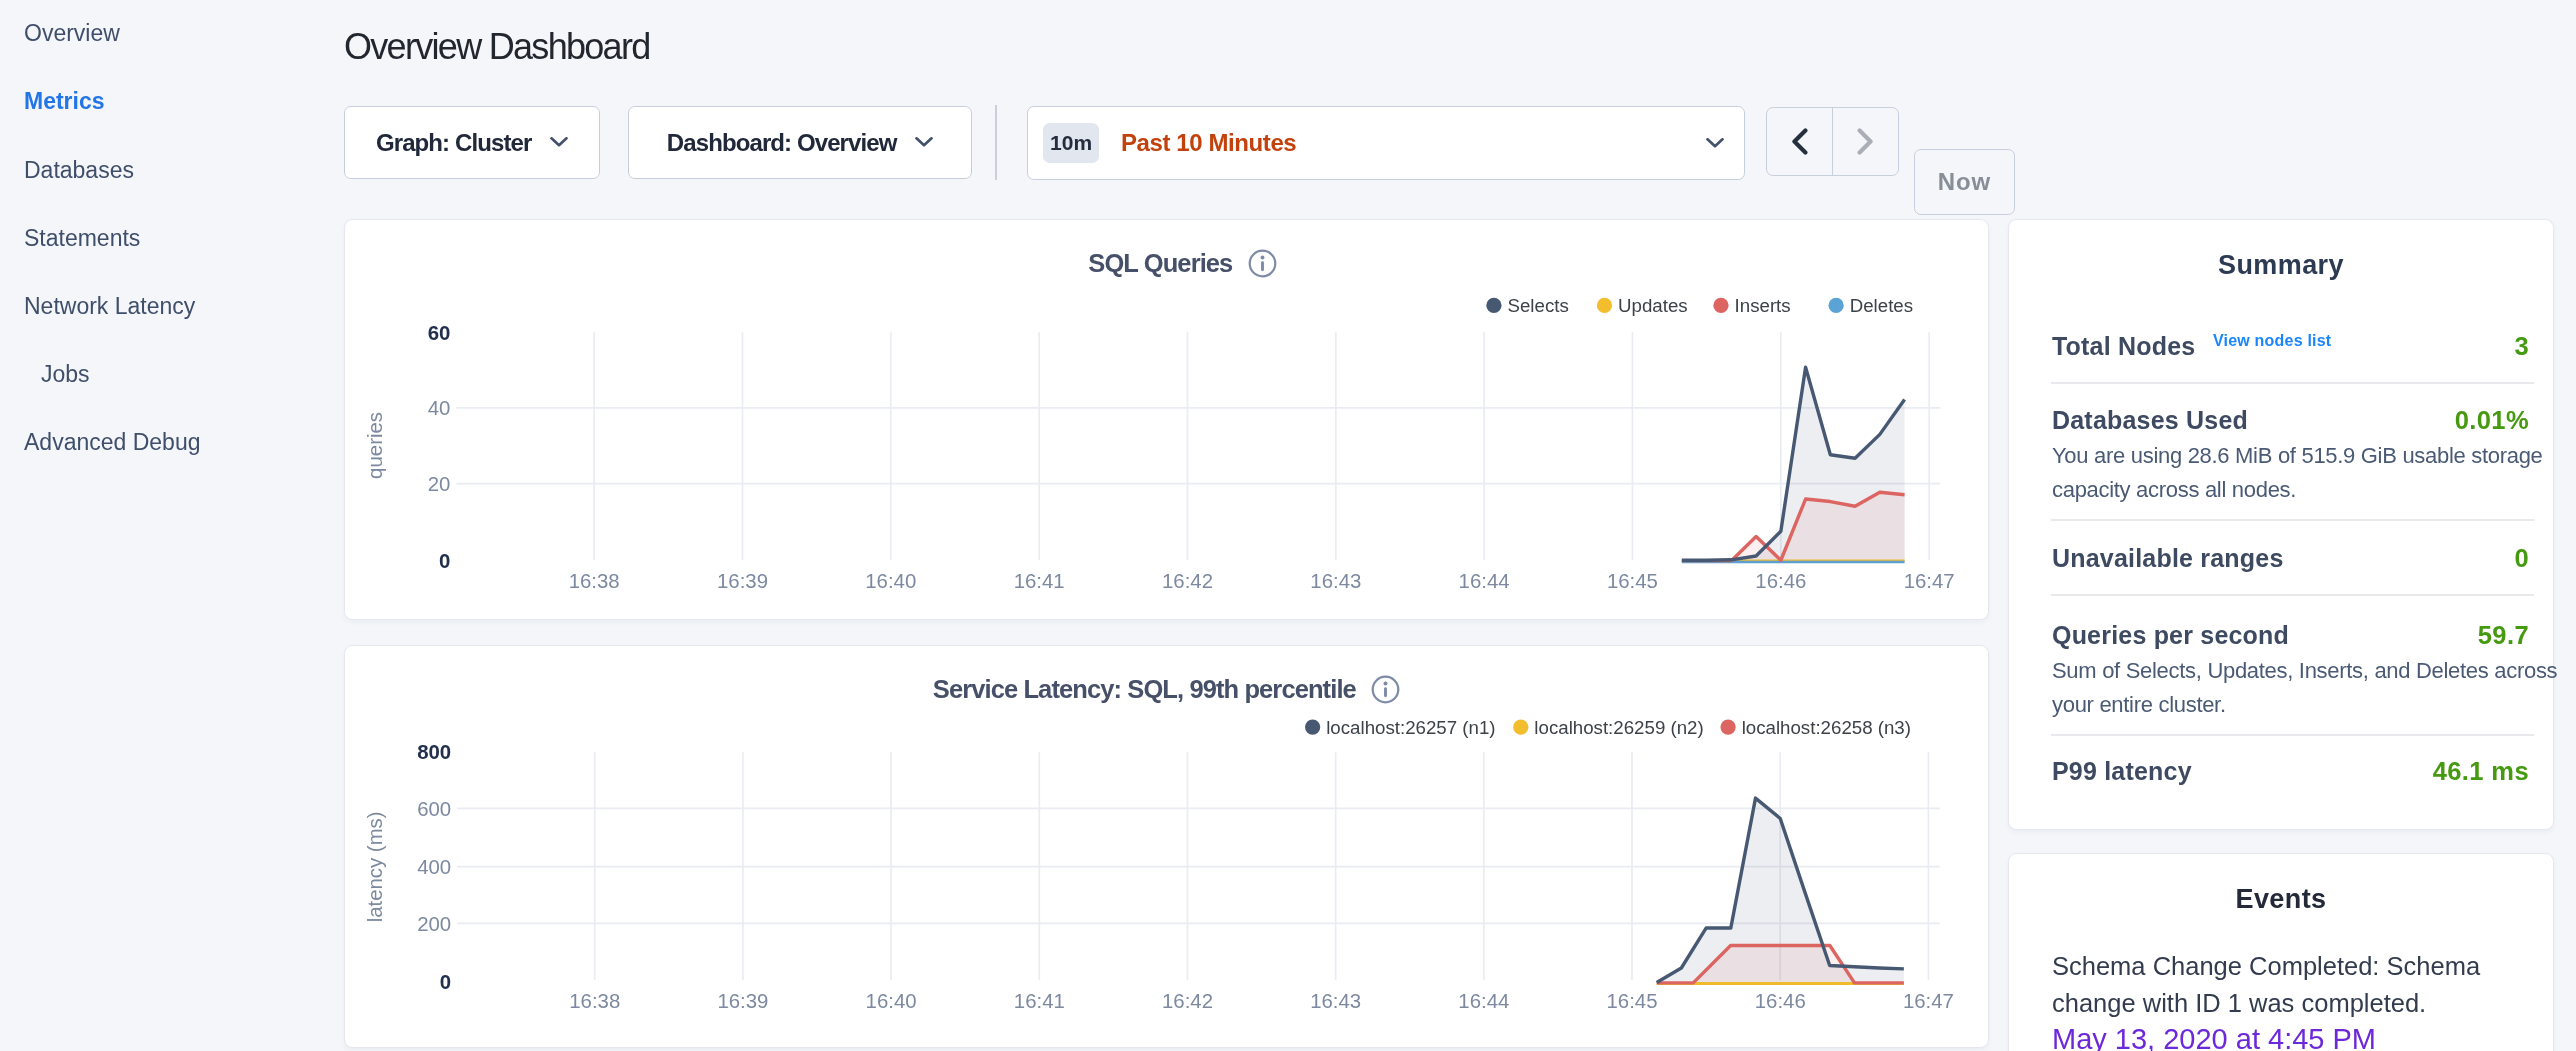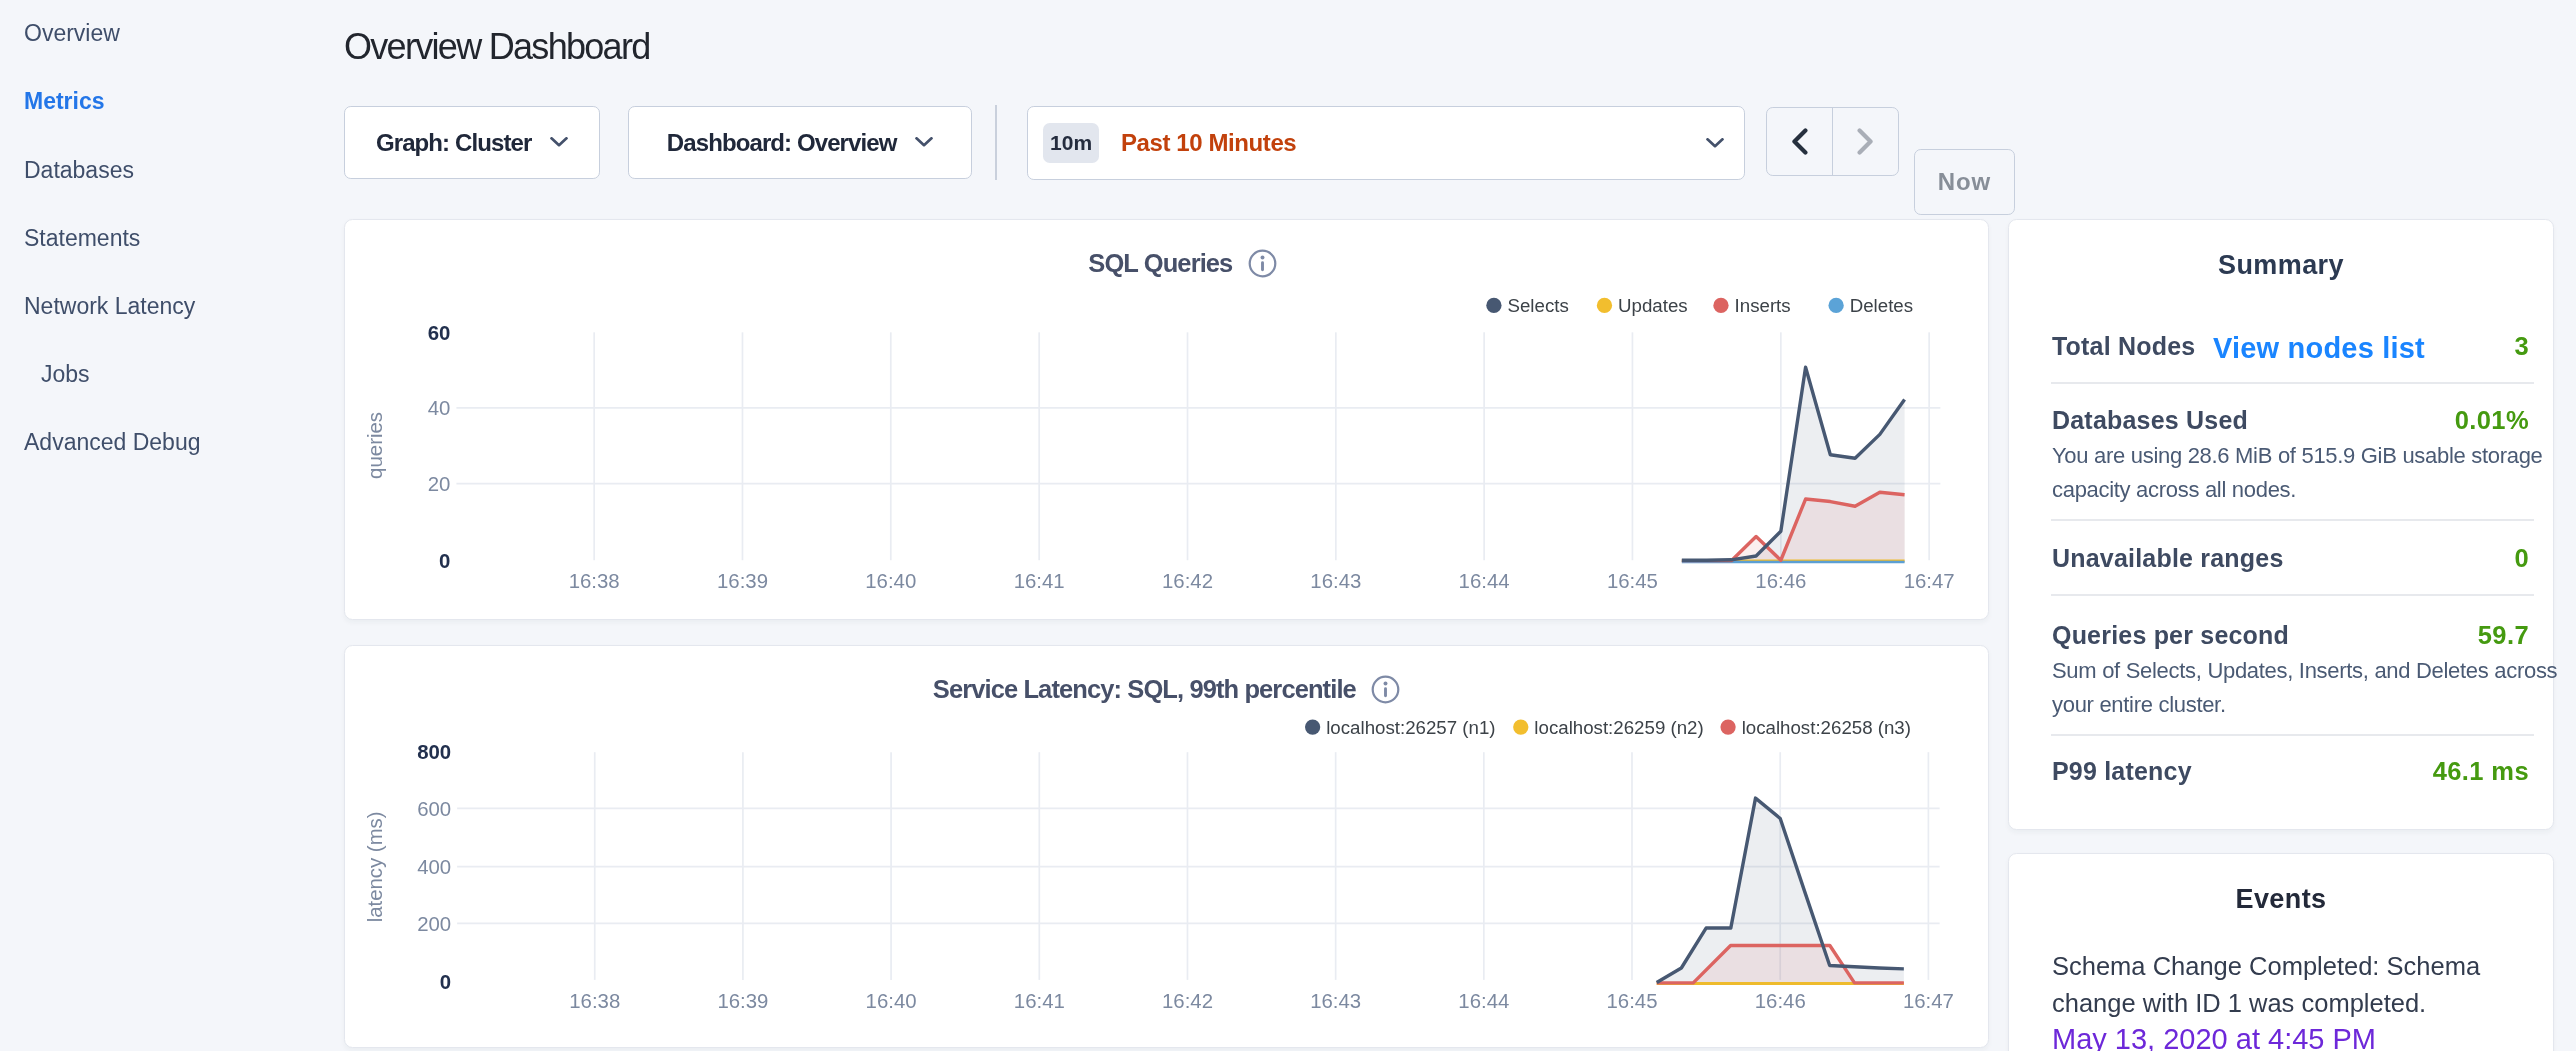--- a/index.html
+++ b/index.html
@@ -204,21 +204,21 @@
       <polyline stroke="#eebb2d" stroke-width="3.4" points="1543,397.3 1833.9,397.3"></polyline>
       <polyline stroke="#dc6461" points="1543,396.5 1586,396.5 1630,352.5 1746.8,352.5 1775.8,396.5 1833.9,396.5"></polyline>
       <polyline stroke="#475872" points="1543,396 1572,379 1601.1,332 1630.2,332 1659.3,179 1688.4,203 1717.5,290 1746.6,376 1775.7,377.5 1804.8,379 1833.9,380"></polyline>
     </g>
   </svg>
 </div>
 
 <div class="card" style="left:2008px; top:219px; width:546px; height:611px;">
   <div class="abs" style="top:30px; width:100%; text-align:center; font-size:27px; font-weight:bold; color:#2c3a52; letter-spacing:0.4px;">Summary</div>
   <div class="srow-label" style="top:112px;">Total Nodes</div>
-  <div class="abs" style="left:204px; top:112px; font-size:29px; font-weight:bold; color:#1a85ff; letter-spacing:0.2px;">View nodes list</div>
+  <div class="abs" style="left:204px; top:112px; font-size:16px; font-weight:bold; color:#1a85ff; letter-spacing:0.2px;">View nodes list</div>
   <div class="srow-value" style="top:112px;">3</div>
   <div class="sdiv" style="top:162px;"></div>
   <div class="srow-label" style="top:186px;">Databases Used</div>
   <div class="srow-value" style="top:186px;">0.01%</div>
   <div class="spara" style="top:219px; white-space:nowrap;">You are using 28.6 MiB of 515.9 GiB usable storage<br>capacity across all nodes.</div>
   <div class="sdiv" style="top:299px;"></div>
   <div class="srow-label" style="top:324px;">Unavailable ranges</div>
   <div class="srow-value" style="top:324px;">0</div>
   <div class="sdiv" style="top:374px;"></div>
   <div class="srow-label" style="top:401px;">Queries per second</div>

